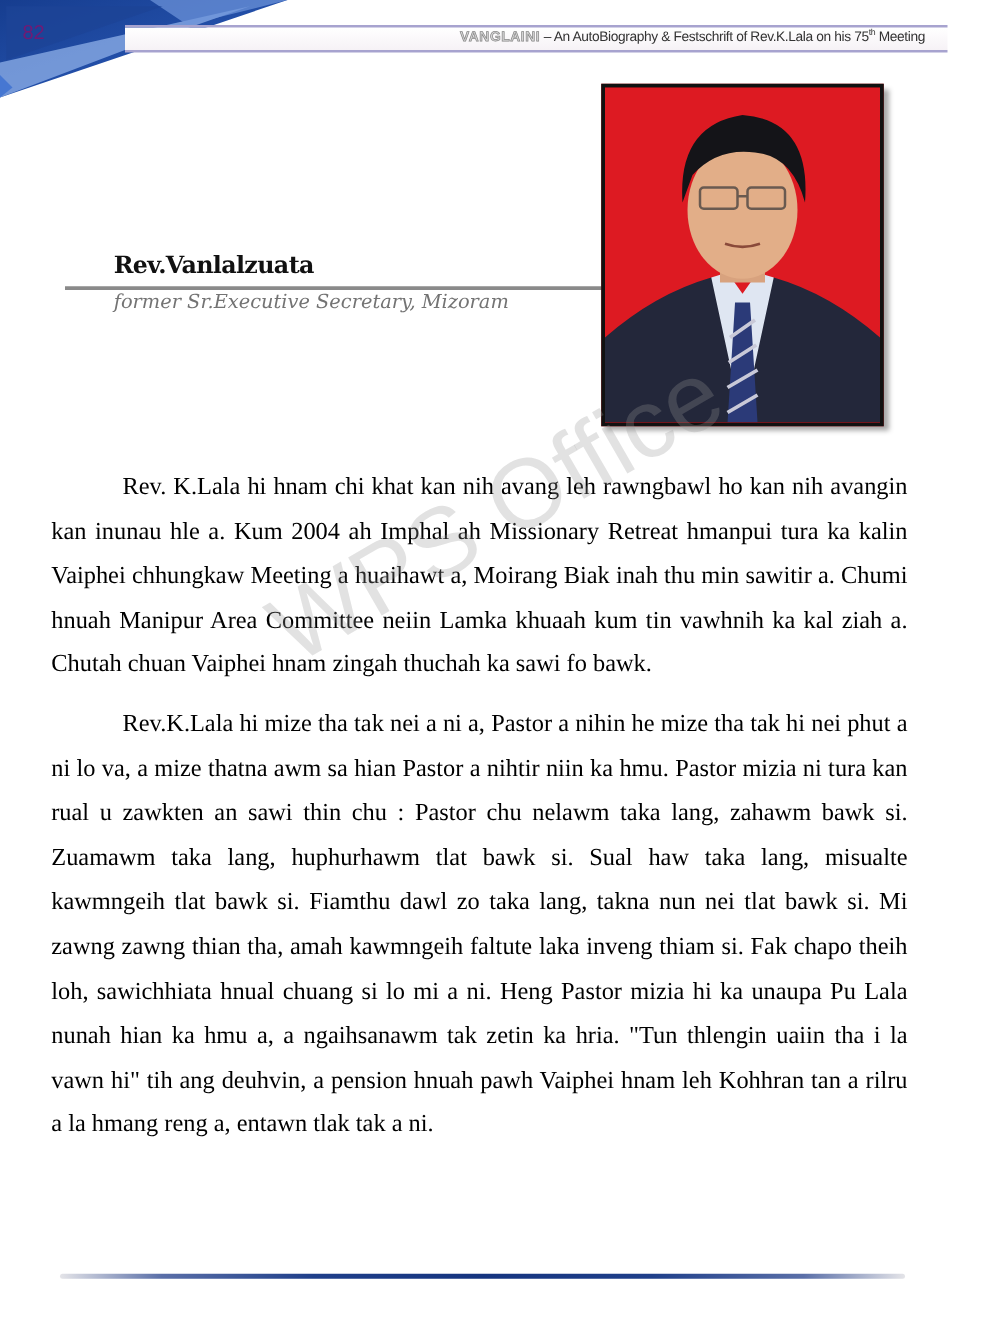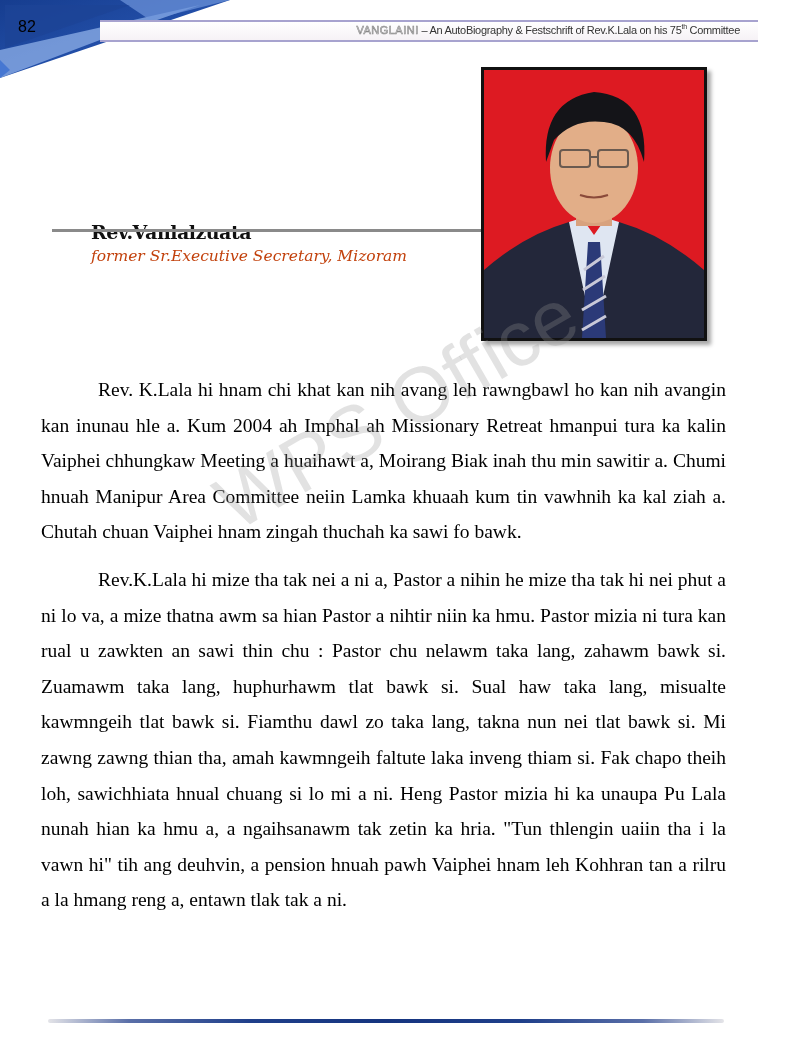--- a/index.html
+++ b/index.html
@@ -2,38 +2,38 @@
 <html><head>
 <meta charset="utf-8">
 <style>
   html, body { margin:0; padding:0; }
   body { width:794px; height:1058px; background:#ffffff; position:relative; overflow:hidden;
          font-family:"Liberation Serif", "DejaVu Serif", serif; color:#111; }
 
   
   .corner { position:absolute; left:0; top:0; width:240px; height:80px; }
   .page-num { position:absolute; left:18px; top:18px; font-family:"Liberation Sans", sans-serif;
-              font-size:16px; color:#000000; }
+              font-size:16px; color:#701a75; }
 
   
   .header-bar { position:absolute; left:100px; top:20px; width:658px; height:18px;
                 border-top:2px solid #a7a3cf; border-bottom:2px solid #a7a3cf;
                 background:linear-gradient(#ffffff,#f6f2f6); }
   .header-title { position:absolute; right:18px; top:1px; font-family:"Liberation Sans", sans-serif;
                   font-size:11px; color:#333; white-space:nowrap; letter-spacing:-0.3px; }
-  .header-title .brand { color:#d9d9d9; font-weight:normal; letter-spacing:0.5px;margin-top:20px;
+  .header-title .brand { color:#d9d9d9; font-weight:bold; letter-spacing:0.5px;margin-top:20px;
                          -webkit-text-stroke:0.6px #888; }
   .header-title sup { font-size:7px; }
 
   
   .author-name { position:absolute; left:91px; top:201px; font-family:"DejaVu Serif", serif;
-                 font-weight:bold; font-size:19px; color:#111; letter-spacing:-0.5px;margin-top:20px; }
+                 font-weight:bold; font-size:19px; color:#111; letter-spacing:-0.5px; }
   .author-rule { position:absolute; left:52px; top:229px; width:430px; height:3px; background:#8a8a8a; }
-  .author-role { position:absolute; left:91px; top:245px; font-family:"DejaVu Serif", serif;
-                 font-style:italic; font-size:15.5px; line-height:23px; color:#c2410c; width:360px; }
+  .author-role { position:absolute; left:91px; top:230px; font-family:"DejaVu Serif", serif;
+                 font-style:italic; font-size:15.5px; line-height:23px; color:#737373; width:360px; }
 
   
   .photo { position:absolute; left:481px; top:67px; width:220px; height:268px; background:#d8141c;
            border:3px solid #111; box-shadow:4px 4px 4px rgba(0,0,0,0.35); overflow:hidden; }
 
   
   .body { position:absolute; left:41px; top:372px; width:685px; font-family:"Liberation Serif", serif;
           font-size:19.5px; line-height:35.6px; color:#000000; text-align:justify; }
   .body p { margin:0 0 12px 0; text-indent:57px; }
 
@@ -62,21 +62,21 @@
     <polygon points="0,50 200,5 100,40 0,78" fill="#8fb0e8" opacity="0.75"></polygon>
     <polygon points="120,0 230,0 150,20" fill="#6f95dc" opacity="0.7"></polygon>
     <polygon points="5,5 130,5 5,48" fill="#1d4496" opacity="0.8"></polygon>
     <polygon points="0,78 10,70 0,60" fill="#3b6fd1" opacity="0.8"></polygon>
   </svg>
 </div>
 <div class="page-num">82</div>
 
 <div class="header-bar">
   <div class="header-title">
-    <span class="brand">VANGLAINI</span><span> – An AutoBiography &amp; Festschrift of Rev.K.Lala on his 75</span><sup>th</sup><span> Committee</span>
+    <span class="brand">VANGLAINI</span><span> – An AutoBiography &amp; Festschrift of Rev.K.Lala on his 75</span><sup>th</sup><span> Meeting</span>
   </div>
 </div>
 
 <div class="author-name">Rev.Vanlalzuata</div>
 <div class="author-rule"></div>
 <div class="author-role">
   <div>former Sr.Executive Secretary, Mizoram</div>
 </div>
 
 <div class="photo">

